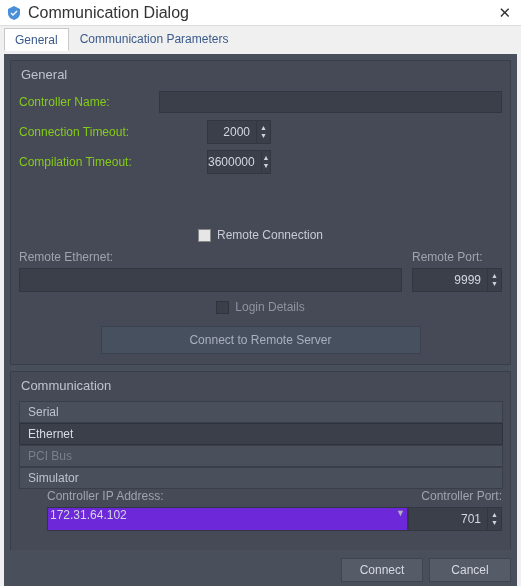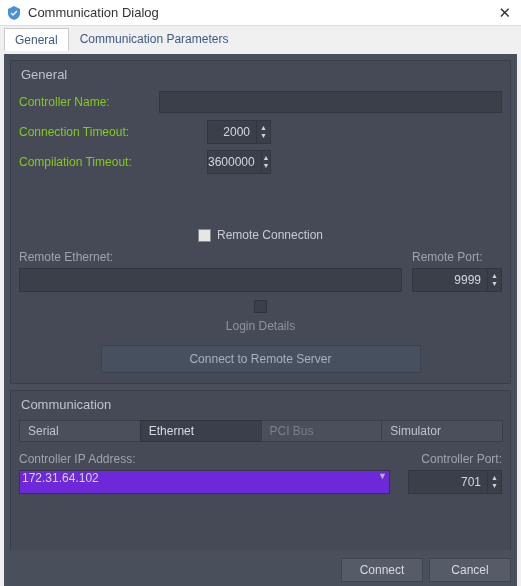--- a/index.html
+++ b/index.html
@@ -1,19 +1,19 @@
 <!DOCTYPE html>
 <html><head>
 <meta charset="utf-8">
 <style>
   * { box-sizing: border-box; margin: 0; padding: 0; font-family: "Segoe UI", Tahoma, sans-serif; font-size: 12px; }
   body { width: 521px; height: 586px; background: #f0f0f0; color: #c8cbd4; }
   .titlebar { height: 26px; background: #ffffff; display: flex; align-items: center; padding: 0 6px; color: #333; border-bottom: 1px solid #ddd; }
   .titlebar .icon { width: 16px; height: 16px; margin-right: 6px; display:inline-block; }
-  .titlebar .title { flex: 1; font-size: 13px; }
+  .titlebar .title { flex: 1; font-size: 16px; }
   .titlebar .close { font-size: 15px; color: #333; padding: 0 4px; cursor: default; }
   .tabstrip { height: 24px; background: #f0f0f0; display: flex; align-items: flex-end; padding-left: 4px; gap: 0; }
   .tab { padding: 4px 10px 3px 10px; font-size: 12px; color: #3a5a8a; border: 1px solid transparent; }
   .tab.active { background: #fff; border: 1px solid #c8c8c8; border-bottom: 1px solid #fff; color: #3a5a8a; font-weight: 500; position: relative; top:1px; }
   .page { background: #4a4f5c; margin: 4px 4px 0 4px; padding: 6px 6px 6px 6px; height: 496px; }
   .group { border: 1px solid #3a3e48; background: #464a56; padding: 8px 8px 8px 8px; margin-bottom: 6px; border-radius: 1px; }
   .group .legend { color: #bfc3cd; font-size: 13px; margin: -2px 0 8px 2px; }
   .row { display: flex; align-items: center; height: 24px; margin-bottom: 6px; }
   .row label { width: 140px; color: #84cc16; }
   .textinput { flex:1; height: 22px; background: #3b3f4a; border: 1px solid #323640; color:#c8cbd4; padding: 0 4px; }
@@ -23,25 +23,25 @@
   .numbox .spin span { font-size: 7px; line-height: 8px; color:#cfd2db; }
   .checkbox-row { display:flex; align-items:center; gap:6px; margin-bottom:8px;justify-content:center; }
   .checkbox { width:13px; height:13px; background:#e6e6e6; border:1px solid #888; display:inline-block; }
   .checkbox.disabled { background:#3b3f4a; border:1px solid #2f333d; }
   .subrow { display:flex; align-items:flex-start; gap:10px; }
   .sub-left { flex:1; }
   .sub-right { width: 90px; }
   .sublabel { color:#9ea3b0; margin-bottom:4px; display:block; }
   .wideinput { width:100%; height:24px; background:#3b3f4a; border:1px solid #323640; }
   .btn-wide { display:block; margin: 12px auto 2px auto; width: 320px; height: 28px; background:#46505f; border:1px solid #3a4250; color:#a9b0bf; text-align:center; line-height:26px; }
-  .comm-tabs { display:flex; margin: 4px 0 10px 0; }
+  .comm-tabs { display:flex; margin: 4px 0 0 0; flex-direction: column; }
   .comm-tab { flex:1; height:22px; line-height:20px; text-align:left; padding-left:8px; border:1px solid #3a3e48; background:#4a4f5c; color:#bfc3cd; margin-right:-1px; }
   .comm-tab.active { background:#3b3f4a; color:#d8dbe4; border:1px solid #2f333d; }
   .comm-tab.dim { color:#7a7f8c; }
-  .comm-row { display:flex; align-items:flex-start; gap:18px; }
+  .comm-row { display:flex; align-items:flex-start; gap:0;margin-left:28px; }
   .comm-left { flex:1; }
   .comm-right { width:94px; }
   .select { width:100%; height:24px; background:#6d28d9; border:1px solid #323640; display:flex; align-items:flex-start; padding:0 2px; color:#d4d7e0; }
   .select .caret { margin-left:auto; font-size:9px; color:#b0b4bf;}
   .footer { display:flex; justify-content:flex-end; gap:6px; padding: 8px 6px; background:#4a4f5c; margin: 0 4px; }
   .footer .btn { width: 82px; height:24px; background:#565b68; border:1px solid #3f4450; color:#d7dae2; text-align:center; line-height:22px; }
   .spacer-tall { height: 48px; }
   .spacer-med { height: 60px; }
   svg.appicon path { fill:#4a90d9; }
 </style>
@@ -115,21 +115,21 @@
         <div class="numbox" style="width:100%;">
           <span class="val">9999</span>
           <span class="spin">
             <span>▲</span>
             <span>▼</span>
           </span>
         </div>
       </div>
     </div>
 
-    <div class="checkbox-row" style="margin-top:8px;flex-direction:column;">
+    <div class="checkbox-row" style="margin-top:8px;">
       <span class="checkbox disabled"></span>
       <span style="color:#8e93a0;">Login Details</span>
     </div>
 
     <div class="btn-wide">Connect to Remote Server</div>
   </div>
 
   <div class="group">
     <div class="legend">Communication</div>
 

